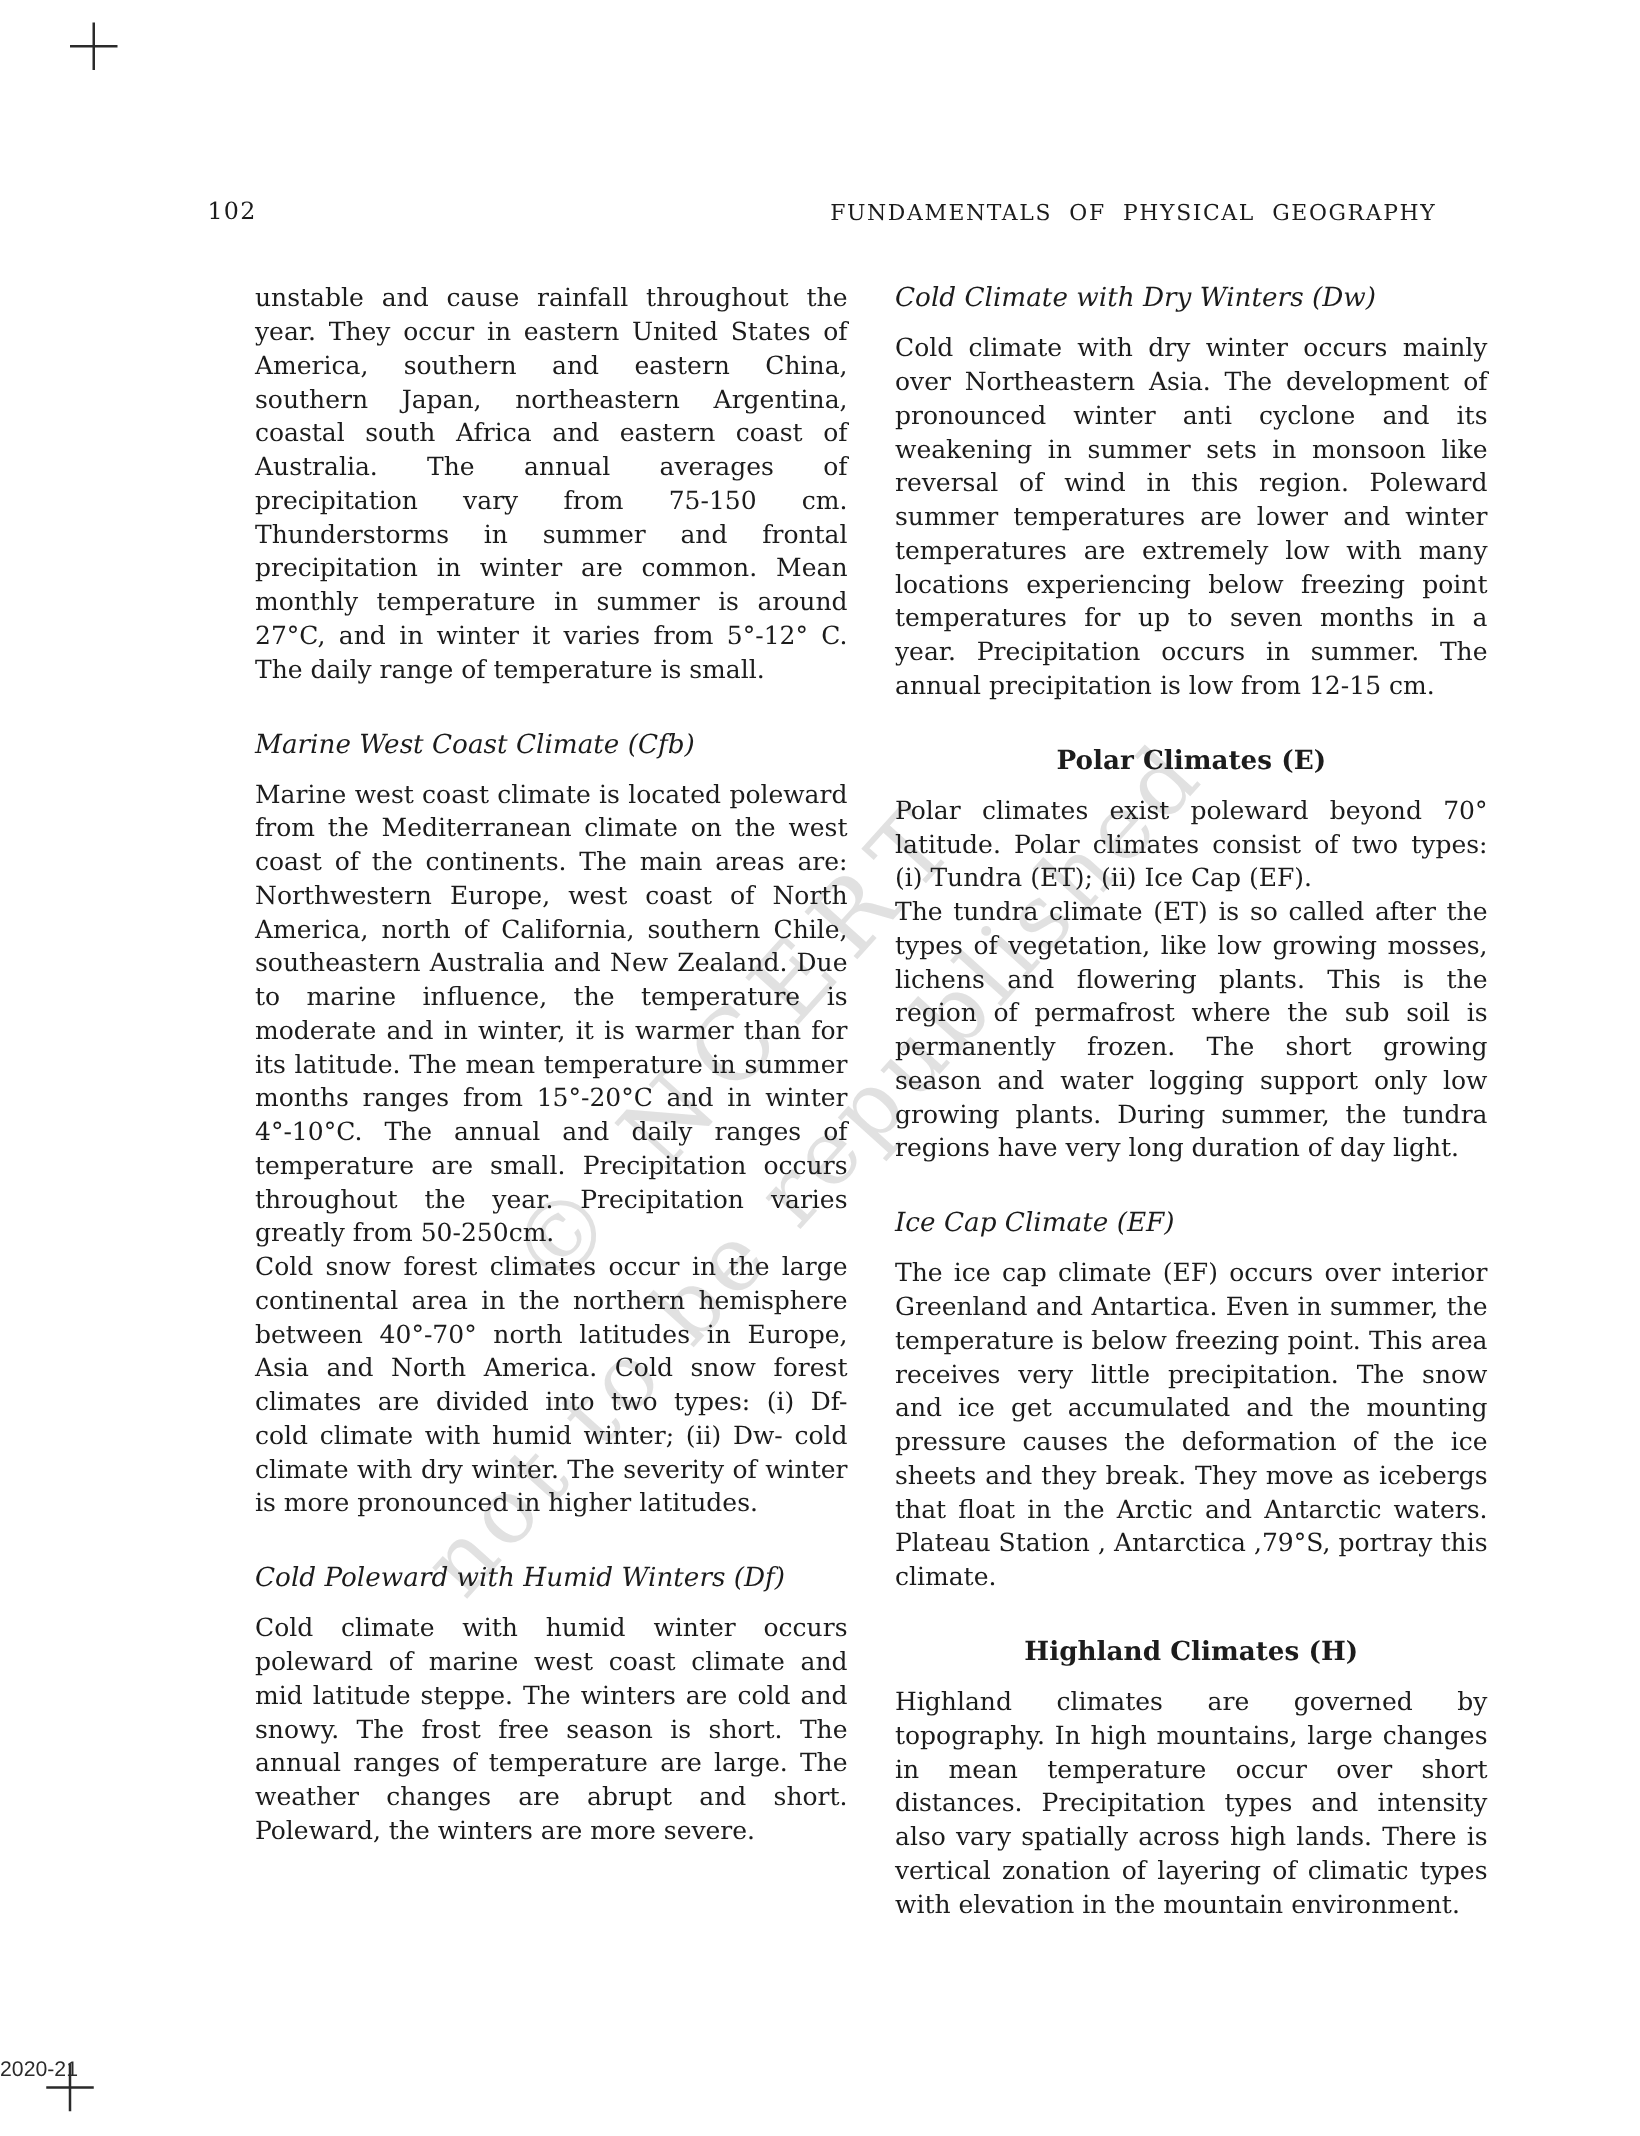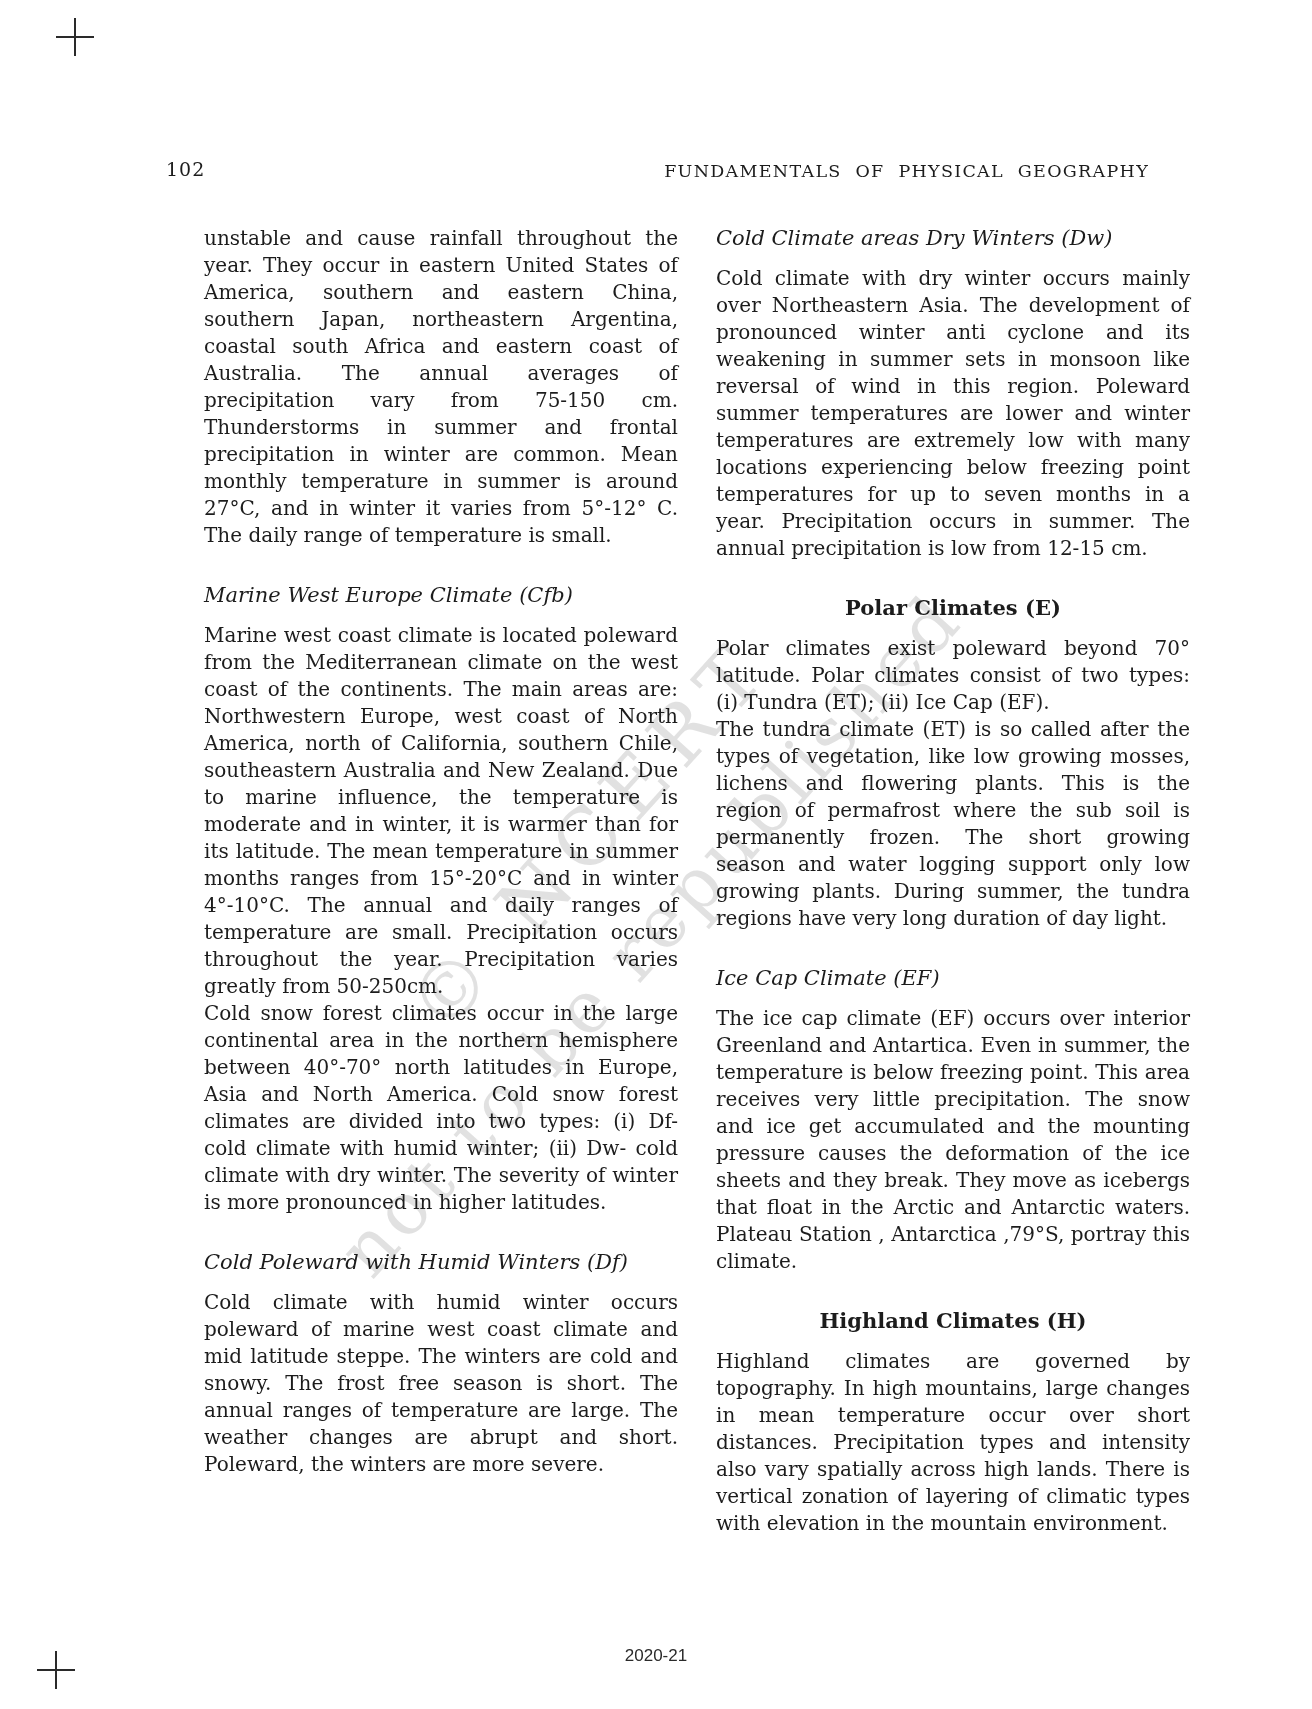--- a/index.html
+++ b/index.html
@@ -61,21 +61,20 @@
   }
   .h-italic{
     font-style:italic;font-size:21px;line-height:26px;
     margin:33px 0 14px 0;text-align:left;
   }
   .col > :first-child{margin-top:0;}
 
   
   #footer{
     position:absolute;left:0;top:1646px;width:1312px;
-    text-align:center;
     font-family:"Liberation Sans", sans-serif;
     font-size:17px;color:#2a2a2a;
   }
 </style>
 </head>
 <body>
 
 <div class="cropmark" id="crop-tl">
   <div class="h"></div>
   <div class="v"></div>
@@ -86,28 +85,28 @@
 </div>
 
 <div class="wm" id="wm1">© NCERT</div>
 <div class="wm" id="wm2">not to be republished</div>
 
 <div id="page-num">102</div>
 <div id="running-head">FUNDAMENTALS OF PHYSICAL GEOGRAPHY</div>
 
 <div class="col" id="col-left">
     <div class="para">unstable and cause rainfall throughout the year. They occur in eastern United States of America, southern and eastern China, southern Japan, northeastern Argentina, coastal south Africa and eastern coast of Australia. The annual averages of precipitation vary from 75-150 cm. Thunderstorms in summer and frontal precipitation in winter are common. Mean monthly temperature in summer is around 27°C, and in winter it varies from 5°-12° C. The daily range of temperature is small.</div>
-    <div class="h-italic">Marine West Europe Climate (Cfb)</div>
+    <div class="h-italic">Marine West Coast Climate (Cfb)</div>
     <div class="para">Marine west coast climate is located poleward from the Mediterranean climate on the west coast of the continents. The main areas are: Northwestern Europe, west coast of North America, north of California, southern Chile, southeastern Australia and New Zealand. Due to marine influence, the temperature is moderate and in winter, it is warmer than for its latitude. The mean temperature in summer months ranges from 15°-20°C and in winter 4°-10°C. The annual and daily ranges of temperature are small. Precipitation occurs throughout the year. Precipitation varies greatly from 50-250cm.</div>
     <div class="para">Cold snow forest climates occur in the large continental area in the northern hemisphere between 40°-70° north latitudes in Europe, Asia and North America. Cold snow forest climates are divided into two types: (i) Df- cold climate with humid winter; (ii) Dw- cold climate with dry winter. The severity of winter is more pronounced in higher latitudes.</div>
     <div class="h-italic">Cold Poleward with Humid Winters (Df)</div>
     <div class="para">Cold climate with humid winter occurs poleward of marine west coast climate and mid latitude steppe. The winters are cold and snowy. The frost free season is short. The annual ranges of temperature are large. The weather changes are abrupt and short. Poleward, the winters are more severe.</div>
   </div>
 <div class="col" id="col-right">
-    <div class="h-italic">Cold Climate areas Dry Winters (Dw)</div>
+    <div class="h-italic">Cold Climate with Dry Winters (Dw)</div>
     <div class="para">Cold climate with dry winter occurs mainly over Northeastern Asia. The development of pronounced winter anti cyclone and its weakening in summer sets in monsoon like reversal of wind in this region. Poleward summer temperatures are lower and winter temperatures are extremely low with many locations experiencing below freezing point temperatures for up to seven months in a year. Precipitation occurs in summer. The annual precipitation is low from 12-15 cm.</div>
     <div class="h-bold">Polar Climates (E)</div>
     <div class="para">Polar climates exist poleward beyond 70° latitude. Polar climates consist of two types: (i) Tundra (ET); (ii) Ice Cap (EF).</div>
     <div class="para">The tundra climate (ET) is so called after the types of vegetation, like low growing mosses, lichens and flowering plants. This is the region of permafrost where the sub soil is permanently frozen. The short growing season and water logging support only low growing plants. During summer, the tundra regions have very long duration of day light.</div>
     <div class="h-italic">Ice Cap Climate (EF)</div>
     <div class="para">The ice cap climate (EF) occurs over interior Greenland and Antartica. Even in summer, the temperature is below freezing point. This area receives very little precipitation. The snow and ice get accumulated and the mounting pressure causes the deformation of the ice sheets and they break. They move as icebergs that float in the Arctic and Antarctic waters. Plateau Station , Antarctica ,79°S, portray this climate.</div>
     <div class="h-bold">Highland Climates (H)</div>
     <div class="para">Highland climates are governed by topography. In high mountains, large changes in mean temperature occur over short distances. Precipitation types and intensity also vary spatially across high lands. There is vertical zonation of layering of climatic types with elevation in the mountain environment.</div>
   </div>
 

